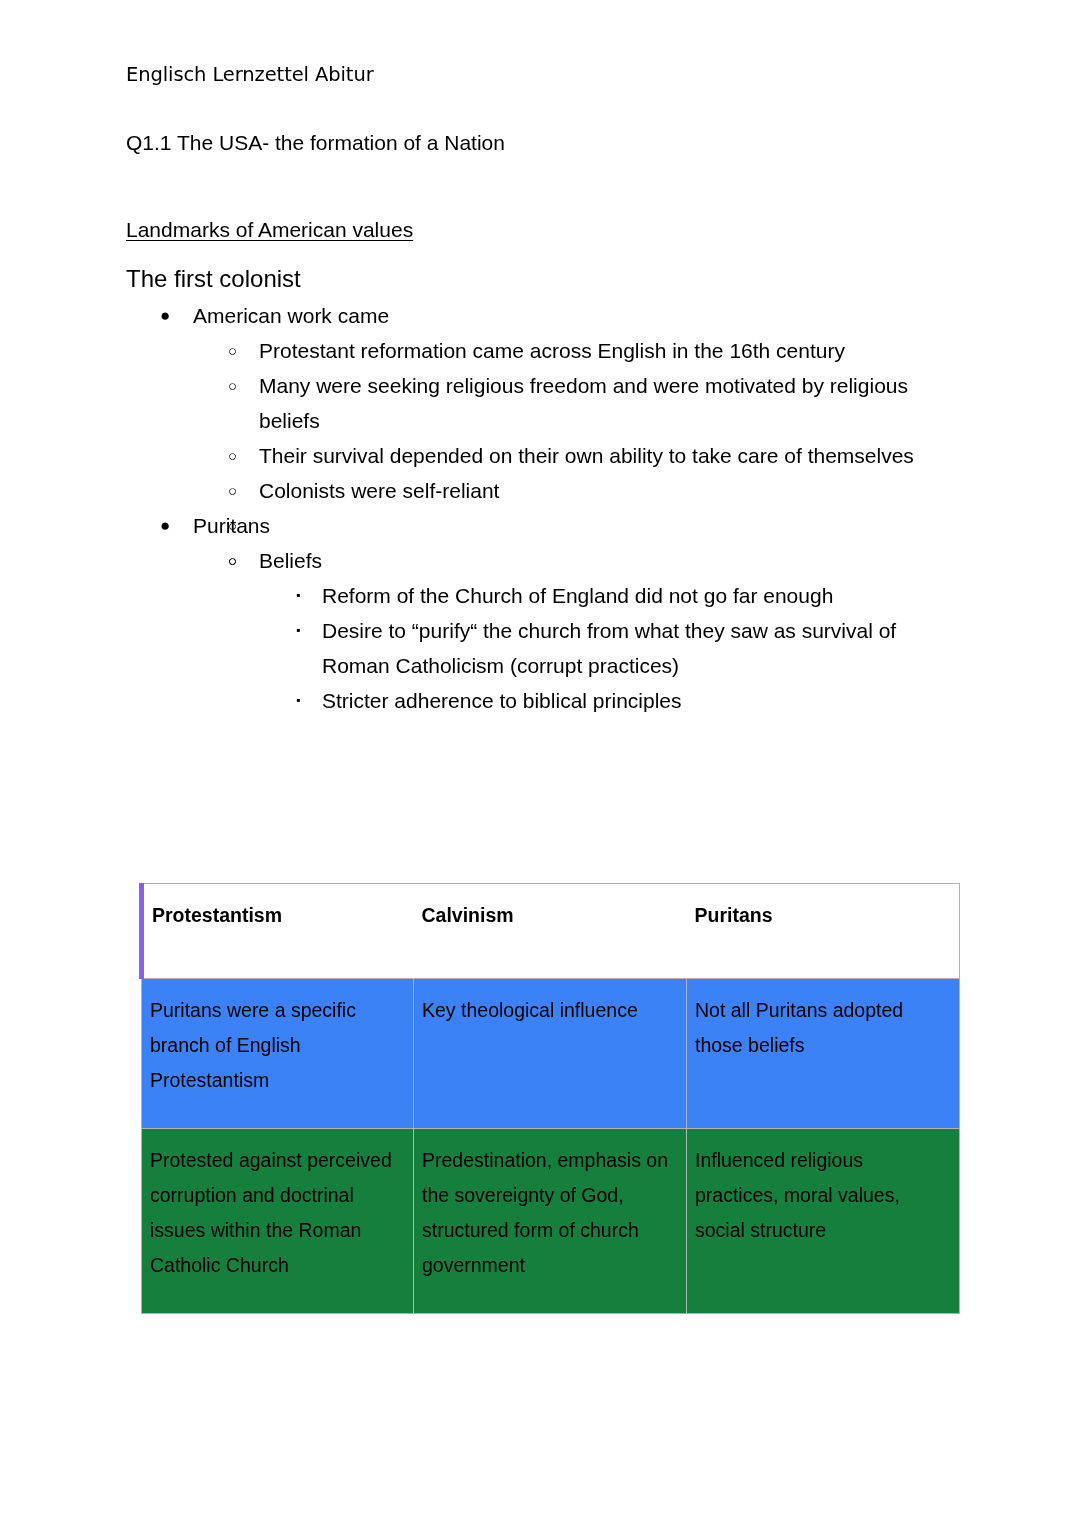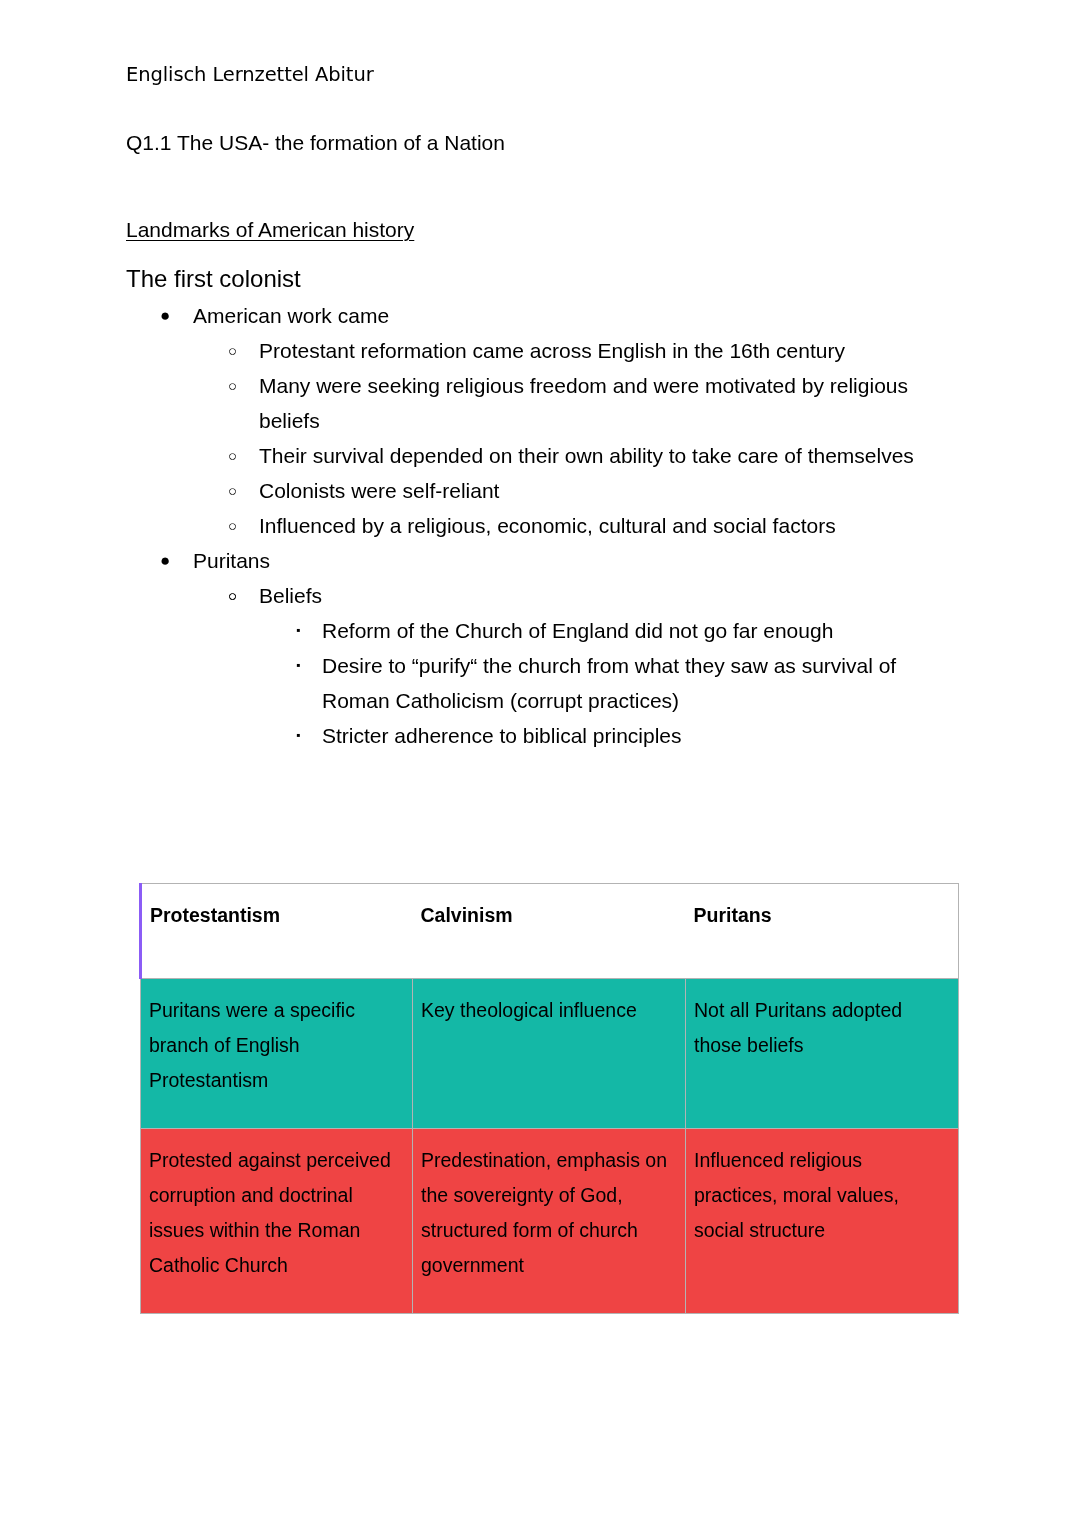--- a/index.html
+++ b/index.html
@@ -130,43 +130,43 @@
 
   .cmp-table thead th {
     font-weight: bold;
     border: 1px solid #b3b3b3;
     border-left: none;
     border-right: none;
     height: 56px;
     padding-bottom: 24px;
     background: #ffffff;
   }
-  .cmp-table thead th.first { border-left: 3px solid #8b5cf6; }
+  .cmp-table thead th.first { border-left: 5px solid #8b5cf6; }
   .cmp-table thead th.last  { border-right: 1px solid #b3b3b3; }
 
   .cmp-table tbody td {
     border: 1px solid #b3b3b3;
   }
 
-  .cmp-table tbody tr.row-a td { background: #14b8a6; }
-  .cmp-table tbody tr.row-b td { background: #ef4444; }
+  .cmp-table tbody tr.row-a td { background: #3b82f6; }
+  .cmp-table tbody tr.row-b td { background: #15803d; }
 
   .cmp-table tbody tr.row-a td { height: 121px; }
   .cmp-table tbody tr.row-b td { height: 156px; }
 </style>
 </head>
 <body>
 
 <div class="page">
 
   <div class="doc-title">Englisch Lernzettel Abitur</div>
 
   <div class="subject-line">Q1.1 The USA- the formation of a Nation</div>
 
-  <div class="section-heading">Landmarks of American history</div>
+  <div class="section-heading">Landmarks of American values</div>
 
   <div class="sub-heading">The first colonist</div>
 
   <div class="outline" id="outline-root">
       <div class="li lvl1">
         <span class="marker">●</span>
         <span class="txt">American work came</span>
       </div>
       <div class="li lvl2">
         <span class="marker">○</span>
@@ -179,21 +179,20 @@
       <div class="li lvl2">
         <span class="marker">○</span>
         <span class="txt">Their survival depended on their own ability to take care of themselves</span>
       </div>
       <div class="li lvl2">
         <span class="marker">○</span>
         <span class="txt">Colonists were self-reliant</span>
       </div>
       <div class="li lvl2">
         <span class="marker">○</span>
-        <span class="txt">Influenced by a religious, economic, cultural and social factors</span>
       </div>
       <div class="li lvl1">
         <span class="marker">●</span>
         <span class="txt">Puritans</span>
       </div>
       <div class="li lvl2">
         <span class="marker">○</span>
       </div>
       <div class="li lvl2">
         <span class="marker">○</span>

